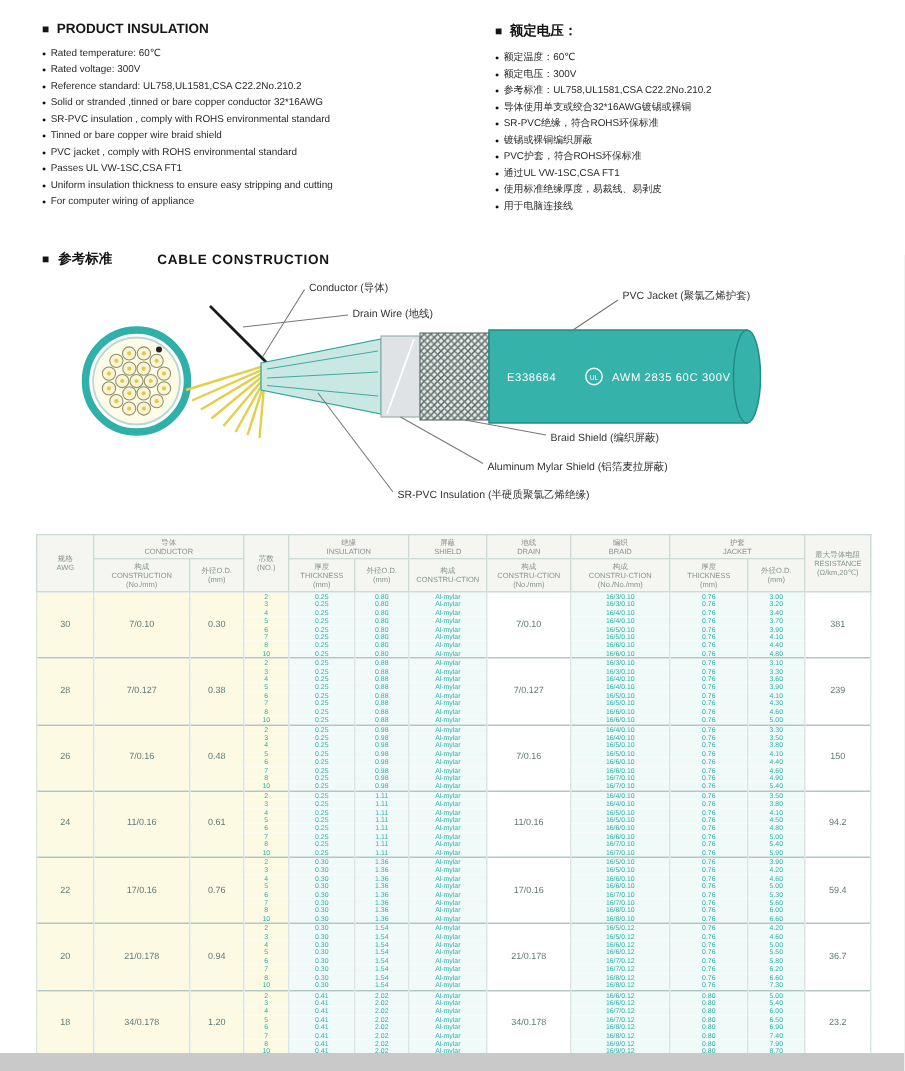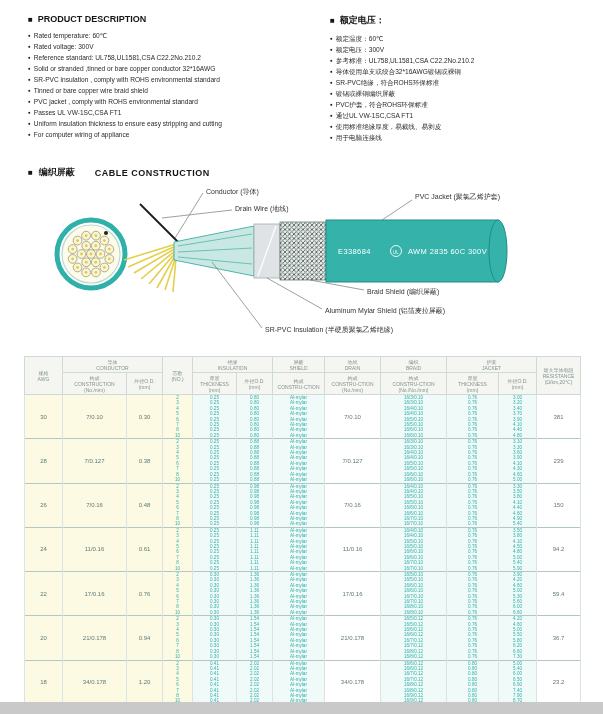--- a/index.html
+++ b/index.html
@@ -9,21 +9,21 @@
   .top-section{position:absolute;top:14px;left:28px;right:14px;display:flex;gap:10px;}
   .col-en{width:292px;}
   .col-cn{flex:1;}
   .sec-head{display:flex;align-items:center;gap:5px;font-weight:bold;font-size:9px;color:#151515;margin-bottom:6px;}
   .marker{font-size:8px;line-height:9px;}
   .li{display:flex;gap:3px;font-size:6.6px;line-height:11px;color:#2a2a2a;white-space:nowrap;overflow:hidden;}
   .dot{font-size:4.6px;line-height:11px;color:#111;}
   
   .construction-head{position:absolute;top:166px;left:28px;display:flex;align-items:center;gap:6px;
         font-weight:bold;font-size:9px;color:#151515;}
-  .construction-head .en{margin-left:14px;letter-spacing:0.5px;}
+  .construction-head .en{margin-left:24px;letter-spacing:0.5px;}
   .diagram{position:absolute;top:180px;left:24px;}
   .lbl{font-size:7px;fill:#333;}
   .print{font-size:7.5px;fill:#ffffff;letter-spacing:0.4px;}
   .ul-txt{font-size:4.5px;fill:#ffffff;}
   .core-circle{fill:#fbf5d6;stroke:#8f8f68;stroke-width:0.7;}
   .core-dot{fill:#e0cc4a;}
   .leader{stroke:#777;stroke-width:0.7;fill:none;}
   
   .table-wrap{position:absolute;top:356px;left:24px;}
   table.spec{border-collapse:collapse;table-layout:fixed;width:556px;border:1px solid #9db3af;}
@@ -43,21 +43,21 @@
 </style>
 </head>
 <body>
 
 <div class="page">
 
   <div class="top-section">
     <div class="col-en">
       <div class="sec-head">
         <span class="marker">■</span>
-        <span>PRODUCT  DESCRIPTION</span>
+        <span>PRODUCT  INSULATION</span>
       </div>
       <div class="items">
           <div class="li">
             <span class="dot">●</span>
             <span>Rated temperature: 60℃</span>
           </div>
           <div class="li">
             <span class="dot">●</span>
             <span>Rated voltage: 300V</span>
           </div>
@@ -140,21 +140,21 @@
           <div class="li">
             <span class="dot">●</span>
             <span>用于电脑连接线</span>
           </div>
         </div>
     </div>
   </div>
 
   <div class="construction-head">
     <span class="marker">■</span>
-    <span>编织屏蔽</span>
+    <span>参考标准</span>
     <span class="en">CABLE  CONSTRUCTION</span>
   </div>
 
   <svg class="diagram" width="560" height="172" viewBox="0 0 560 172">
     <defs>
       <pattern id="braidpat" width="4.5" height="4.5" patternUnits="userSpaceOnUse">
         <path d="M0 4.5 L4.5 0" stroke="#4a5a58" stroke-width="0.9"></path>
         <path d="M0 0 L4.5 4.5" stroke="#6a7a78" stroke-width="0.9"></path>
       </pattern>
     </defs>

